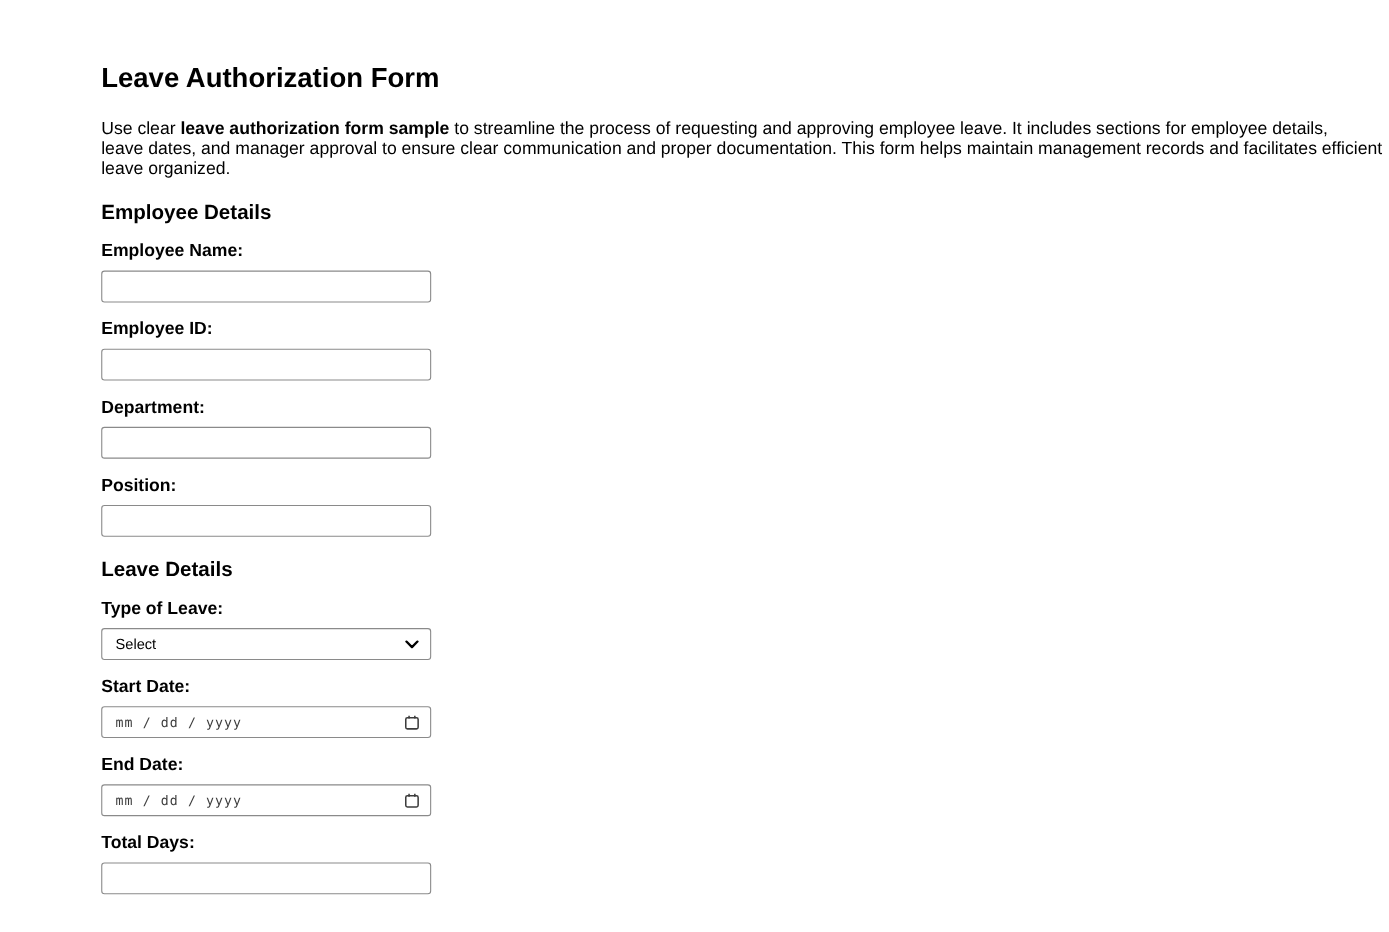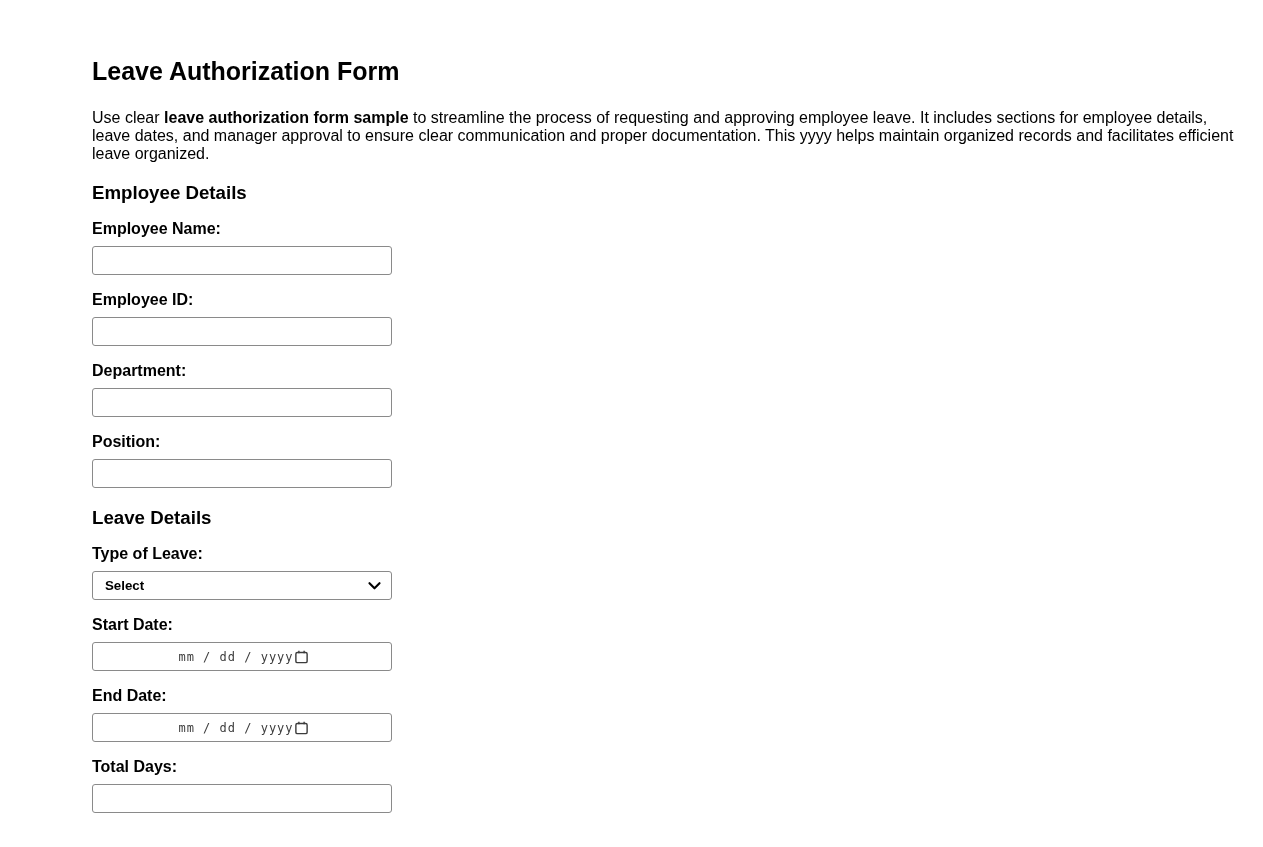--- a/index.html
+++ b/index.html
@@ -67,35 +67,34 @@
     width: 300px;
     height: 29px;
     border: 1px solid #8a8a8a;
     border-radius: 3px;
     background: #ffffff;
     display: flex;
     align-items: center;
     justify-content: space-between;
     padding: 0 10px 0 12px;
     cursor: default;
-    font-weight: bold;
   }
   .select-value {
     font-size: 13.3px;
     color: #000000;
   }
   .date-box {
     width: 300px;
     height: 29px;
     border: 1px solid #8a8a8a;
     border-radius: 3px;
     background: #ffffff;
     display: flex;
     align-items: center;
-    justify-content: center;
+    justify-content: space-between;
     padding: 0 9px 0 12px;
     cursor: text;
   }
   .date-placeholder {
     font-family: "DejaVu Sans Mono", monospace;
     font-size: 12px;
     letter-spacing: 1px;
     color: #3c3c3c;
   }
   .icon {
@@ -107,21 +106,21 @@
 </style>
 </head>
 <body>
 
 <div class="page">
 
   <h1 class="page-title">Leave Authorization Form</h1>
 
   <p class="intro">
     <span class="line"><span>Use clear </span><strong>leave authorization form sample</strong><span> to streamline the process of requesting and approving employee leave. It includes sections for employee details,</span></span>
-    <span class="line">leave dates, and manager approval to ensure clear communication and proper documentation. This yyyy helps maintain organized records and facilitates efficient</span>
+    <span class="line">leave dates, and manager approval to ensure clear communication and proper documentation. This form helps maintain management records and facilitates efficient</span>
     <span class="line">leave organized.</span>
   </p>
 
   <h2 class="section-heading">Employee Details</h2>
 
   <div class="field">
     <label class="field-label">Employee Name:</label>
     <input type="text" class="text-input" style="">
   </div>
 

